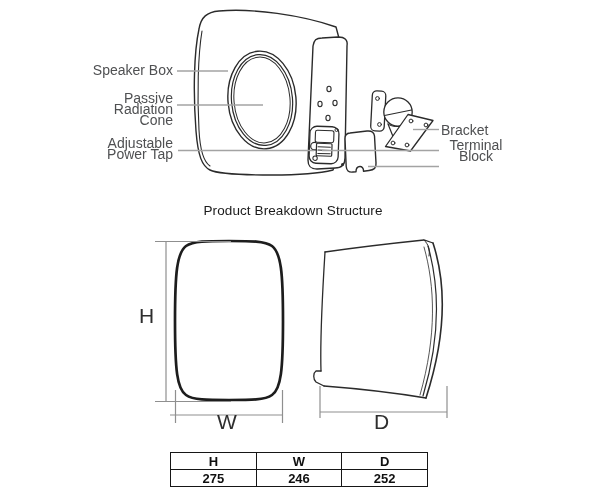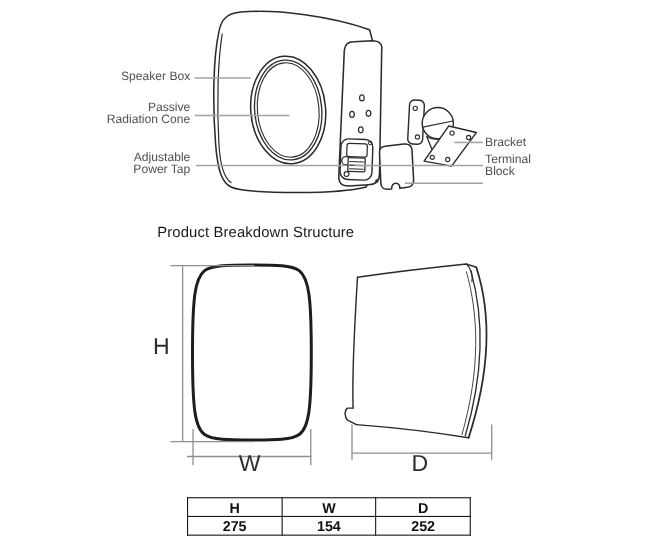--- a/index.html
+++ b/index.html
@@ -2,27 +2,27 @@
 <html><head>
 <meta charset="utf-8">
 <style>
   html,body{margin:0;padding:0;background:#ffffff;}
   .canvas{
     position:relative;width:604px;height:500px;background:#ffffff;overflow:hidden;
     font-family:"Liberation Sans","DejaVu Sans",sans-serif;
   }
   .diagram-svg{position:absolute;left:0;top:0;}
   .part-label{
-    position:absolute;font-size:11px;line-height:11px;color:#4f5052;
+    position:absolute;font-size:14px;line-height:11px;color:#4f5052;
     white-space:pre-line;
   }
   .label-right{text-align:right;}
   .label-left{text-align:left;}
   .caption{
-    position:absolute;left:143px;top:203px;width:300px;
+    position:absolute;left:143px;top:203px;width:300px;text-align:center;
     font-size:13.5px;color:#1a1a1a;letter-spacing:.1px;
   }
   .dim-letter{
     position:absolute;font-size:21px;line-height:21px;color:#2e2e2e;
   }
   .dims-table{
     position:absolute;left:170px;top:452px;width:258px;
     border-collapse:collapse;table-layout:fixed;
     font-size:13px;color:#111111;
   }
@@ -144,38 +144,38 @@
   <div class="part-label label-right" style="left:88px;top:65px;width:85px;">Speaker Box</div>
 
   <div class="part-label label-right" style="left:84px;top:93px;width:89px;">Passive
 Radiation Cone</div>
 
   <div class="part-label label-right" style="left:88px;top:138px;width:85px;">Adjustable
 Power Tap</div>
 
   <div class="part-label label-left" style="left:441px;top:125px;width:70px;">Bracket</div>
 
-  <div class="part-label label-left" style="left:441px;top:140px;width:70px;">Terminal
+  <div class="part-label label-left" style="left:441px;top:140px;width:70px;text-align:center;">Terminal
 Block</div>
 
 
   <div class="caption">Product Breakdown Structure</div>
 
   <div class="dim-letter" style="left:139px;top:305px;">H</div>
   <div class="dim-letter" style="left:217px;top:411px;">W</div>
   <div class="dim-letter" style="left:374px;top:411px;">D</div>
 
   <table class="dims-table">
     <tbody>
       <tr>
         <th>H</th>
         <th>W</th>
         <th>D</th>
       </tr>
       <tr>
         <td>275</td>
-        <td>154</td>
+        <td>246</td>
         <td>252</td>
       </tr>
     </tbody>
   </table>
 
 </div>
 
 </body></html>

